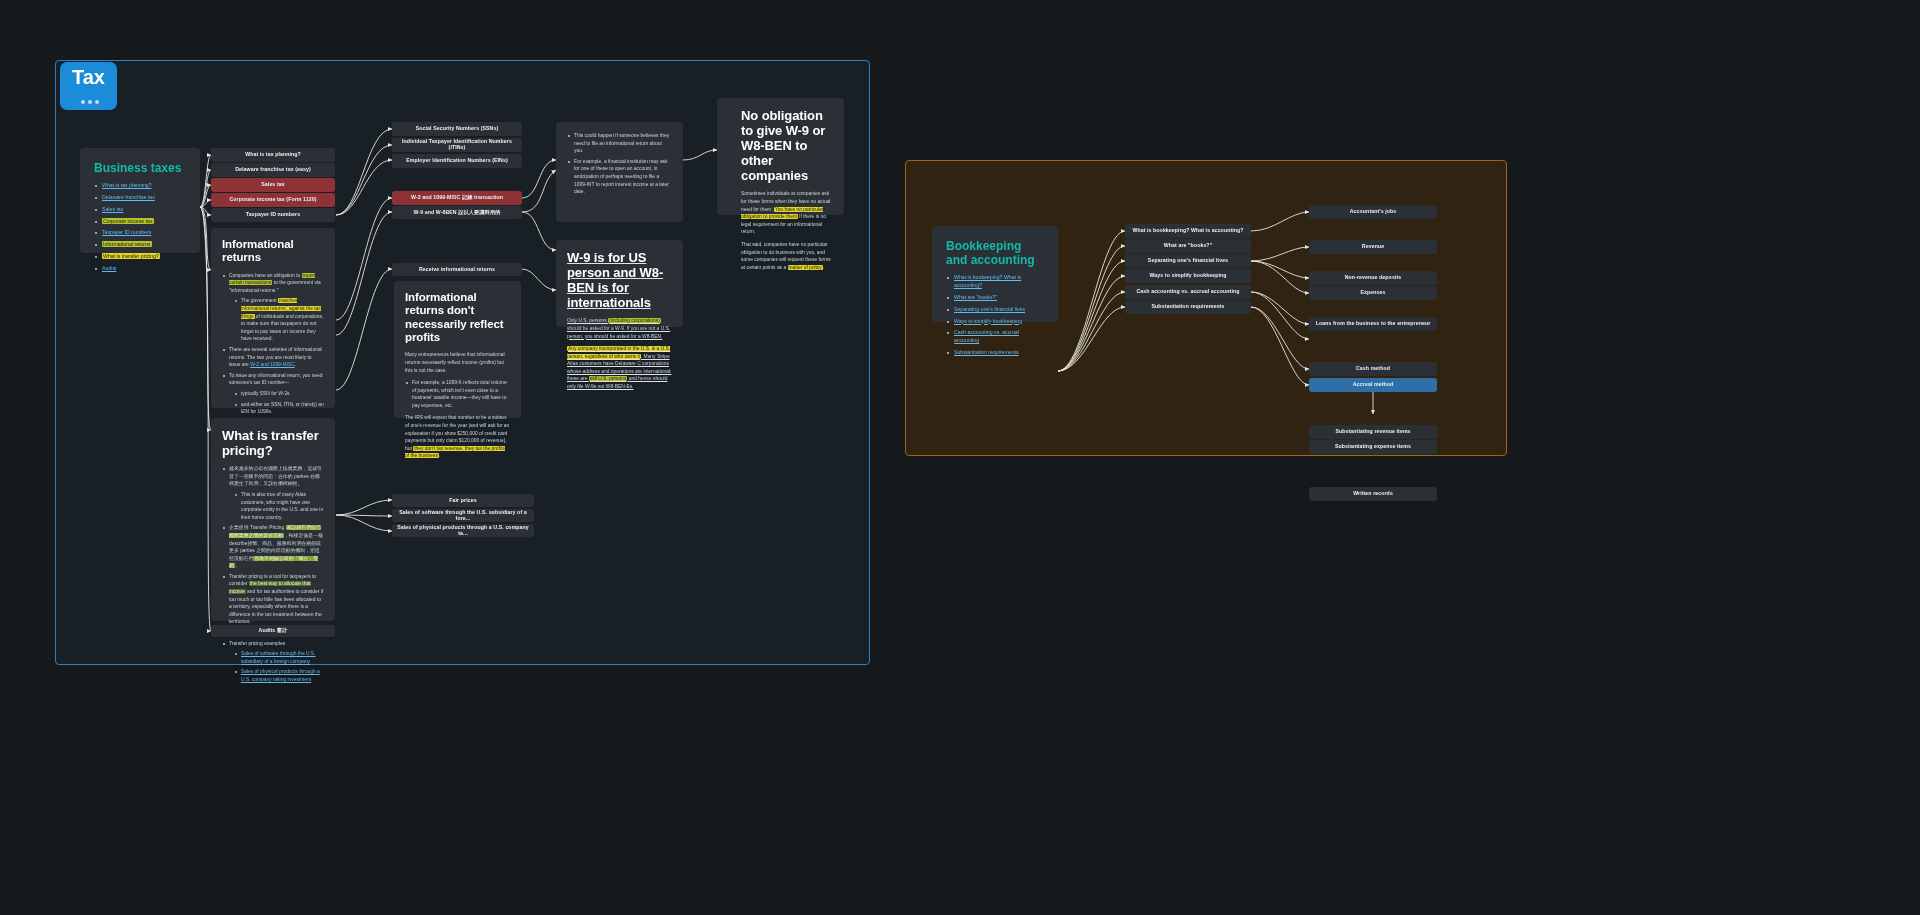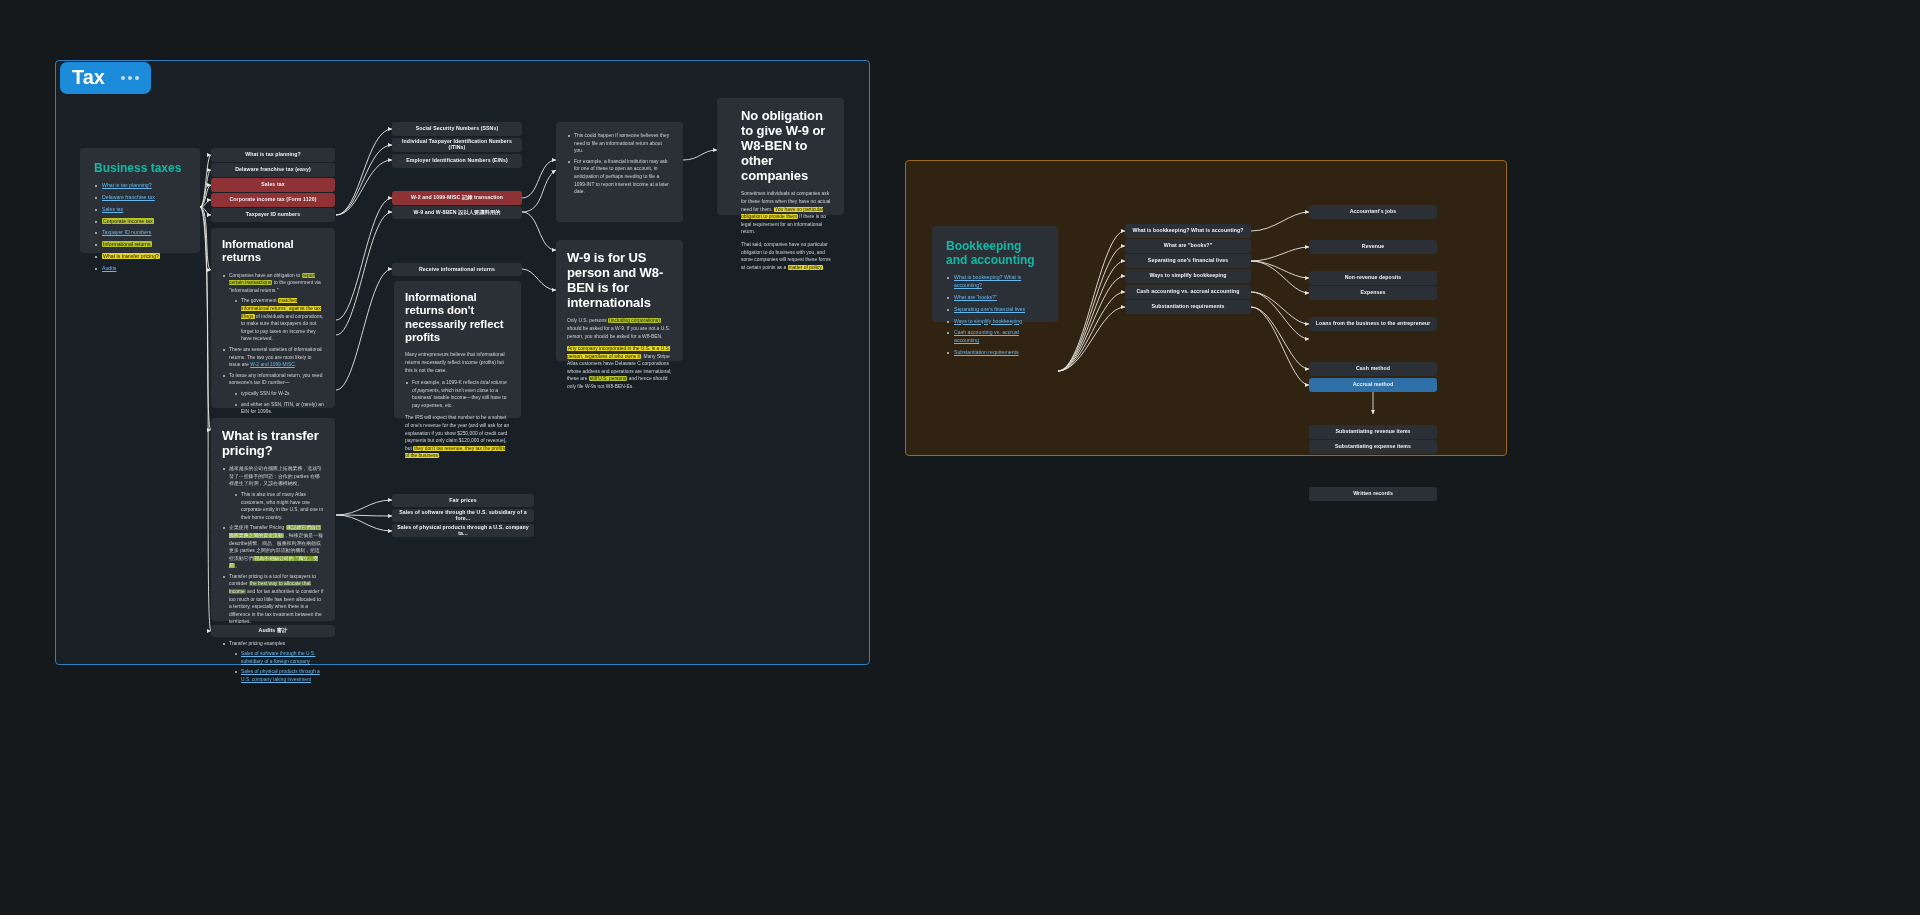--- a/index.html
+++ b/index.html
@@ -40,20 +40,21 @@
   }
   .frame-title {
     position: absolute;
     display: flex; align-items: center; gap: 12px;
     border-radius: 7px;
     padding: 5px 12px 6px 12px;
     font-size: 20px; font-weight: bold;
     color: #ffffff;
     line-height: 1.05;
     white-space: nowrap;
+    flex-direction: column;
   }
   .frame-title.tax { left: 60px; top: 62px; background: #1c8bd9; }
   .frame-title.book { left: 908px; top: 166px; background: #f0930f; }
   .dots { display: flex; gap: 3px; align-items: center; margin-left: 4px; }
   .dots i {
     width: 4px; height: 4px; border-radius: 50%;
     background: rgba(255,255,255,0.72); display: block;
   }
   .pill {
     position: absolute;
@@ -345,21 +346,21 @@
     <p style="margin-top:5px"><span>The IRS will expect that number to be a subset of one's revenue for the year (and will ask for an explanation if you show $250,000 of credit card payments but only claim $120,000 of revenue), but </span><span class="hly">they don't tax revenue, they tax the profits of the business</span><span>.</span></p>
   </div>
 
   <div class="card" style="left:556px; top:122px; width:127px; height:100px;">
     <ul class="bl">
       <li><span>This could happen if someone believes they need to file an informational return about you.</span></li>
       <li><span>For example, a financial institution may ask for one of these to open an account, in anticipation of perhaps needing to file a 1099-INT to report interest income at a later date.</span></li>
     </ul>
   </div>
 
-  <div class="card" style="left:556px; top:240px; width:127px; height:121px;">
+  <div class="card" style="left:556px; top:240px; width:127px; height:87px;text-decoration:underline;">
     <h2 class="big">W-9 is for US person and W8-BEN is for internationals</h2>
     <p><span>Only U.S. persons </span><span class="hl">(including corporations)</span><span> should be asked for a W-9. If you are not a U.S. person, you should be asked for a W8-BEN.</span></p>
     <p><span class="hly">Any company incorporated in the U.S. is a U.S. person, regardless of who owns it</span><span>. Many Stripe Atlas customers have Delaware C corporations whose address and operations are international; these are </span><span class="hl">still U.S. persons</span><span> and hence should only file W-9s not W8-BEN-Es.</span></p>
   </div>
 
   <div class="card" style="left:717px; top:98px; width:127px; height:117px;padding-left:24px;">
     <h2 class="big">No obligation to give W-9 or W8-BEN to other companies</h2>
     <p><span>Sometimes individuals at companies ask for these forms when they have no actual need for them. </span><span class="hly">You have no particular obligation to provide them</span><span> if there is no legal requirement for an informational return.</span></p>
     <p><span>That said, companies have no particular obligation to do business with you, and some companies will request these forms at certain points as a </span><span class="hly">matter of policy</span><span>.</span></p>
   </div>

